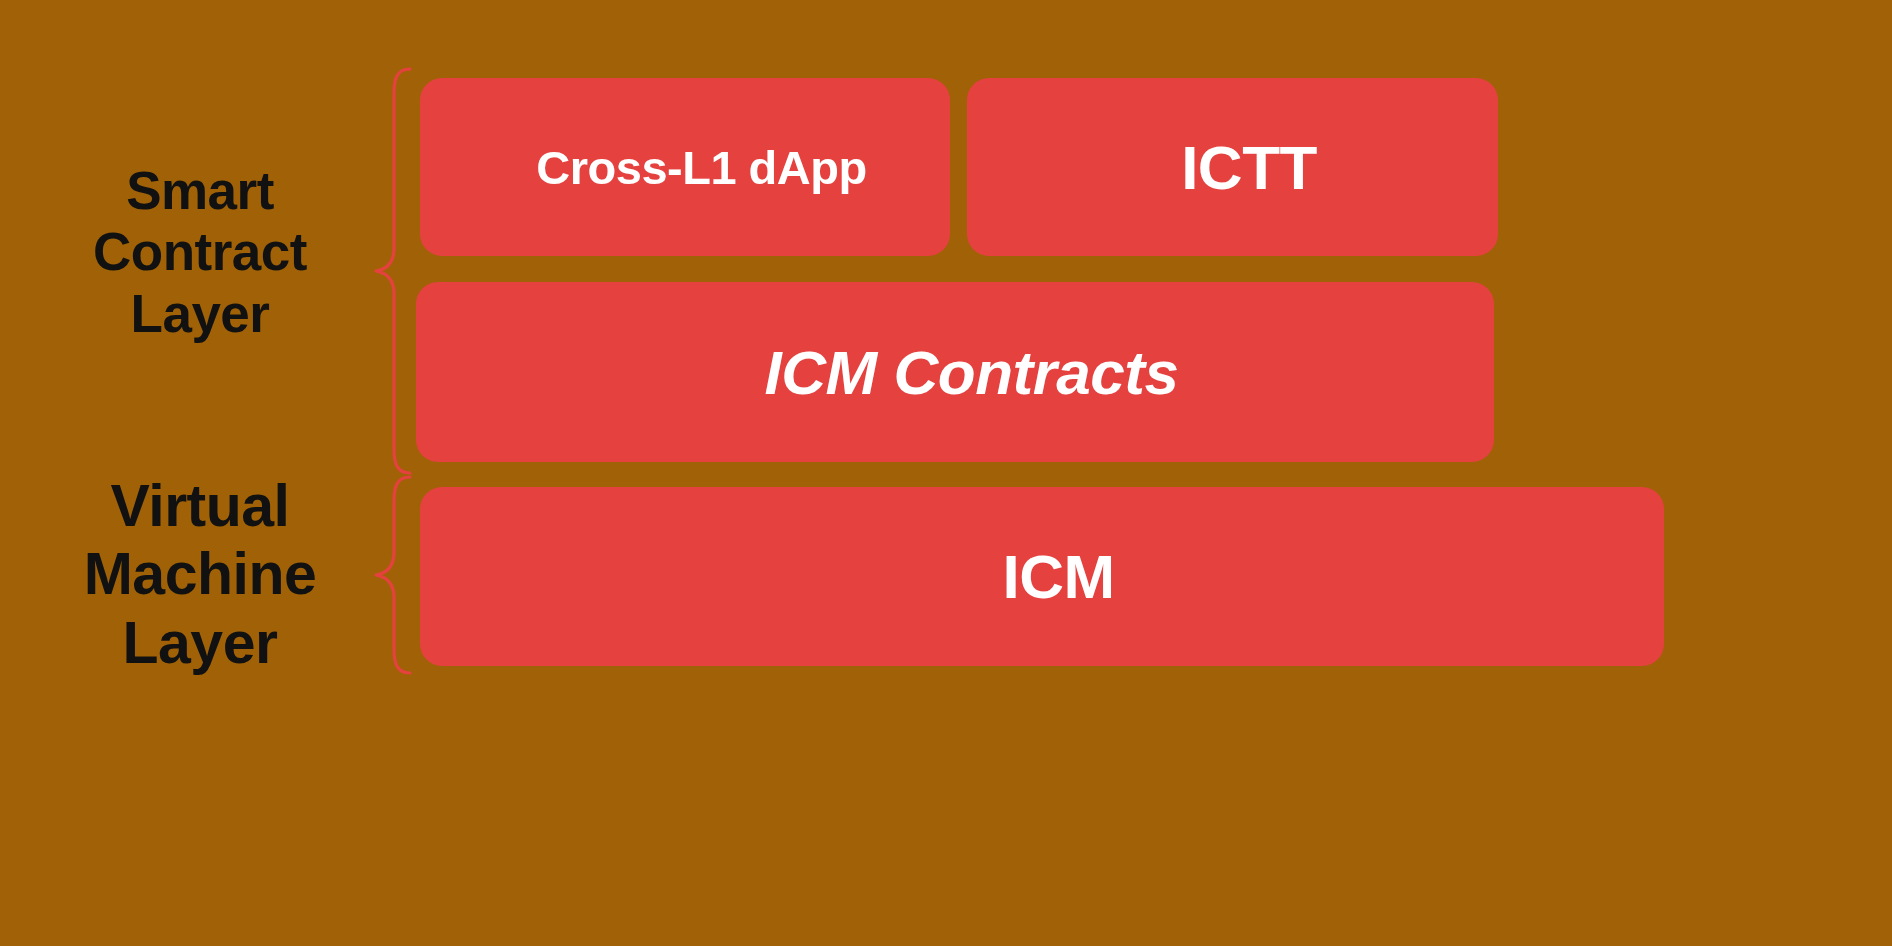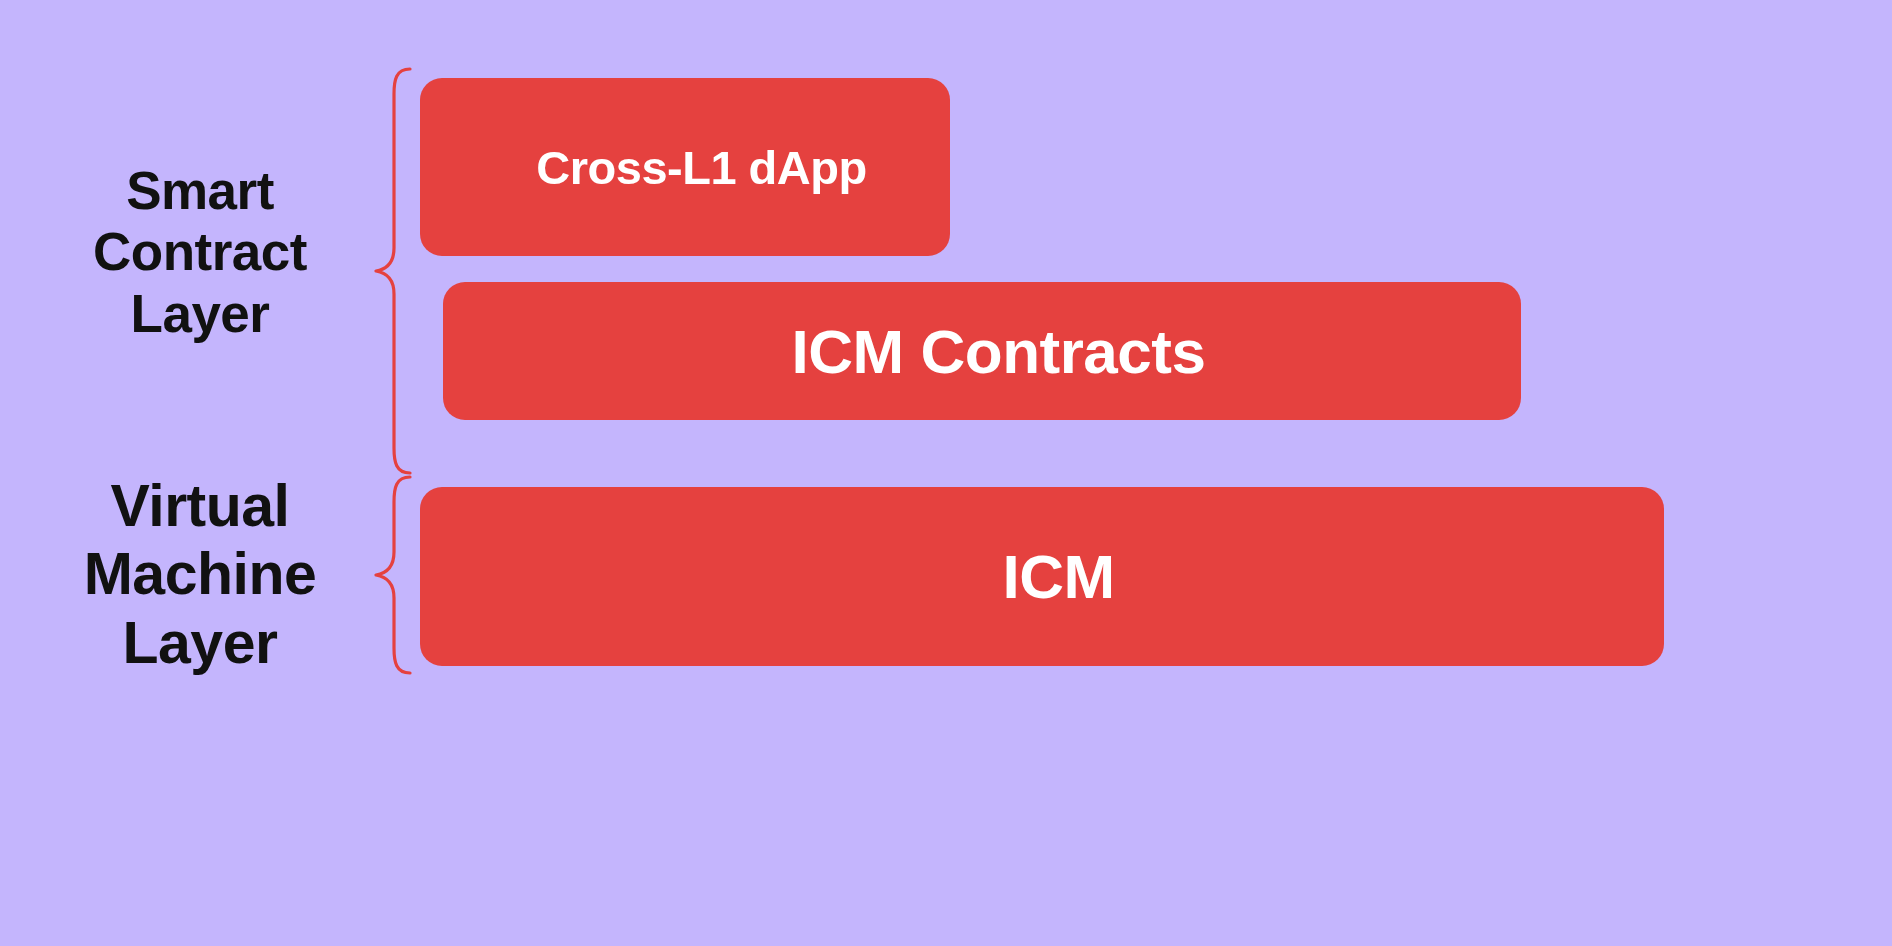--- a/index.html
+++ b/index.html
@@ -11,21 +11,21 @@
     height: 946px;
     background: #ffffff;
     font-family: "Liberation Sans", sans-serif;
     overflow: hidden;
   }
 
   #canvas {
     position: relative;
     width: 1892px;
     height: 946px;
-    background: #c4b5fd;
+    background: #a16207;
   }
 
   
   .layer-label {
     position: absolute;
     text-align: center;
     font-weight: 700;
     color: #111111;
     line-height: 1.16;
     letter-spacing: -0.5px;
@@ -92,25 +92,26 @@
 
   #box-ictt {
     left: 967px;
     top: 78px;
     width: 531px;
     height: 178px;
     font-size: 62px;
   }
 
   #box-icm-contracts {
-    left: 443px;
+    left: 416px;
     top: 282px;
     width: 1078px;
-    height: 138px;
+    height: 180px;
     font-size: 62px;
+    font-style: italic;
   }
 
   #box-icm {
     left: 420px;
     top: 487px;
     width: 1244px;
     height: 179px;
     font-size: 62px;
   }
 </style>
@@ -144,20 +145,23 @@
              C 28 92, 22 99, 10 101
              C 22 103, 28 110, 28 124
              L 28 174
              C 28 188, 30 199, 44 199" fill="none" stroke="#E5413F" stroke-width="3.2" stroke-linecap="round" stroke-linejoin="round"></path>
   </svg>
 
   <div class="box" id="box-cross-l1-dapp">
     <span>Cross-L1 dApp</span>
   </div>
 
+  <div class="box" id="box-ictt">
+    <span>ICTT</span>
+  </div>
 
   <div class="box" id="box-icm-contracts">
     <span>ICM Contracts</span>
   </div>
 
   <div class="box" id="box-icm">
     <span>ICM</span>
   </div>
 
 </div>

